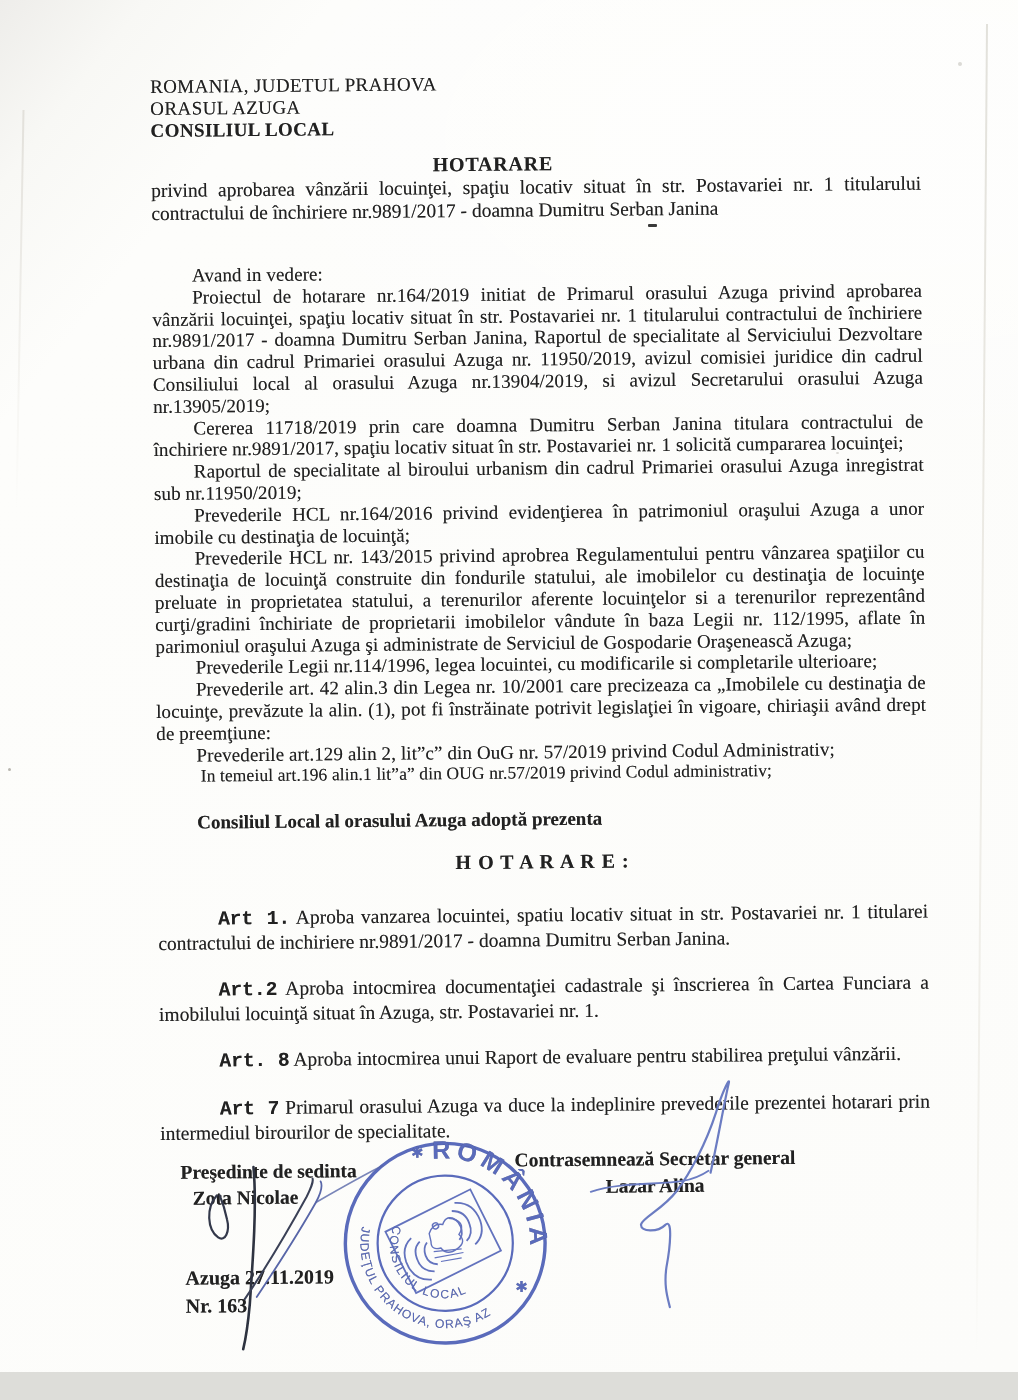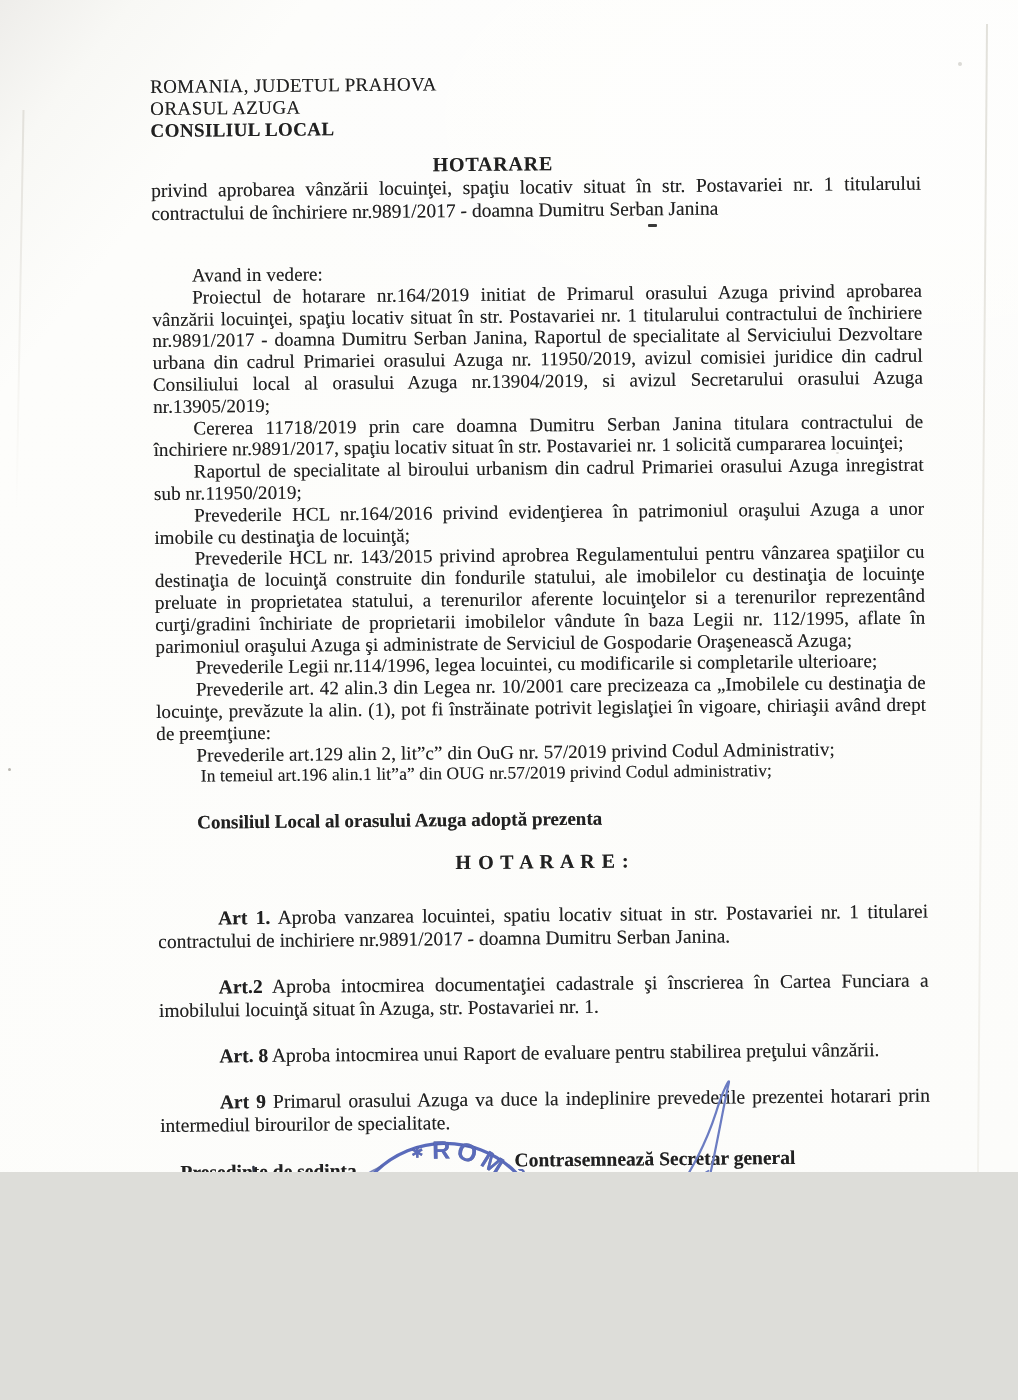--- a/index.html
+++ b/index.html
@@ -1,17 +1,17 @@
 <!DOCTYPE html>
 <html><head>
 <meta charset="utf-8">
 <style>
   html,body { margin:0; padding:0; background:#ddddd9; }
   .page {
-    position:relative; width:1018px; height:1172px; overflow:hidden;
+    position:relative; width:1018px; height:1372px; overflow:hidden;
     background:
       radial-gradient(1200px 600px at 85% 10%, rgba(255,255,255,0.6), rgba(255,255,255,0) 60%),
       linear-gradient(128deg, #eeedea 0%, #f8f8f5 7%, #fdfdfb 16%, #fcfcfa 100%);
     font-family:"Liberation Serif", serif;
     color:#212121;
   }
   
   .edge-right {
     position:absolute; left:986px; top:24px; width:2px; height:1330px;
     background:linear-gradient(#e2e1db, #eceae4 40%, #f2f1ec 85%, rgba(242,241,236,0));
@@ -38,21 +38,21 @@
   .subtitle2{ font-size:19.5px; line-height:23px; }
   .preamble { margin-top:40px; }
   .para     { font-size:19px; line-height:21.8px; text-align:justify; text-indent:40px;
               letter-spacing:0.1px; }
   .para-sm  { font-size:17.5px; line-height:21.5px; text-indent:44px; }
   .adoption { font-weight:bold; font-size:19px; margin-top:24px; text-indent:40px; }
   .decision { text-align:center; font-weight:bold; font-size:20px; margin-top:20px;
               letter-spacing:1px; }
   .article  { font-size:19.5px; line-height:23px; text-align:justify; text-indent:60px; }
   .mt1 { margin-top:30px; } .mt2 { margin-top:23px; }
-  .lbl { font-weight:bold; }
+  .lbl { font-weight:bold;font-family:Liberation Mono, monospace; }
 
   .sig-left { position:absolute; left:20px; top:1084px; font-weight:bold; font-size:19.5px;
               line-height:26px; }
   .sig-left .name { margin-left:12px; }
   .sig-right{ position:absolute; left:352px; top:1074px; width:285px; font-weight:bold;
               font-size:19.5px; line-height:27px; text-align:center; }
   .footer-block { position:absolute; left:24px; top:1188px; font-weight:bold; font-size:20px;
               line-height:28px; }
 
   .stamp { position:absolute; left:168px; top:1054px; width:232px; height:232px; opacity:0.92; }
@@ -95,21 +95,21 @@
       <div class="para">Prevederile art.129 alin 2, lit”c” din OuG nr. 57/2019 privind Codul Administrativ;</div>
       <div class="para para-sm">In temeiul art.196 alin.1 lit”a” din OUG nr.57/2019 privind Codul administrativ;</div>
     </div>
 
     <div class="adoption">Consiliul Local al orasului Azuga adoptă prezenta</div>
     <div class="decision">H O T A R A R E :</div>
 
     <div class="article mt1"><span class="lbl">Art 1.</span><span> Aproba vanzarea locuintei, spatiu locativ situat in  str. Postavariei  nr. 1  titularei contractului de inchiriere  nr.9891/2017  -  doamna Dumitru Serban Janina.</span></div>
     <div class="article mt2"><span class="lbl">Art.2</span><span> Aproba intocmirea documentaţiei cadastrale şi înscrierea în Cartea Funciara a imobilului locuinţă situat în Azuga, str. Postavariei  nr. 1.</span></div>
     <div class="article mt2"><span class="lbl">Art. 8</span><span> Aproba intocmirea unui Raport de evaluare pentru stabilirea preţului vânzării.</span></div>
-    <div class="article mt2"><span class="lbl">Art 9</span><span> Primarul orasului Azuga  va duce la indeplinire prevederile prezentei hotarari prin intermediul birourilor de specialitate.</span></div>
+    <div class="article mt2"><span class="lbl">Art 7</span><span> Primarul orasului Azuga  va duce la indeplinire prevederile prezentei hotarari prin intermediul birourilor de specialitate.</span></div>
 
     <div class="sig-left">
       <div>Preşedinte de sedinta</div>
       <div class="name">Zota Nicolae</div>
     </div>
     <div class="sig-right">
       <div>Contrasemnează  Secretar general</div>
       <div>Lazar Alina</div>
     </div>
 

